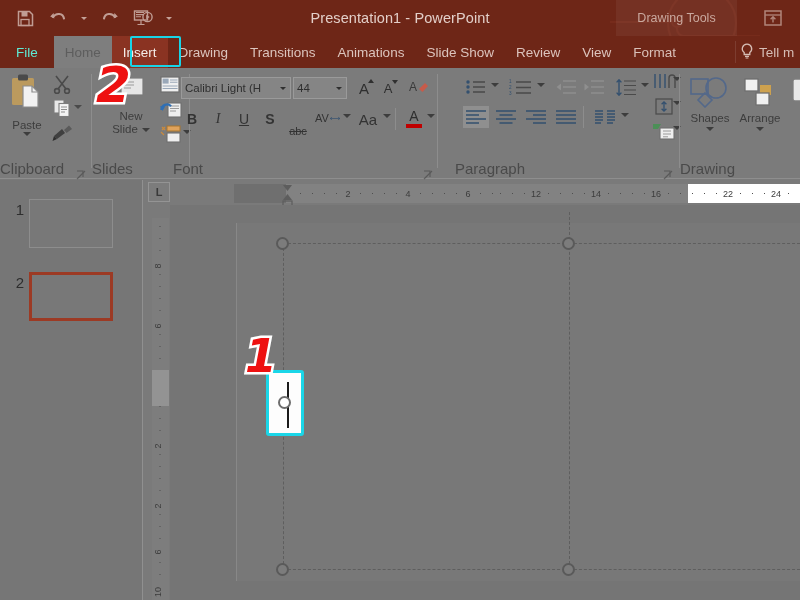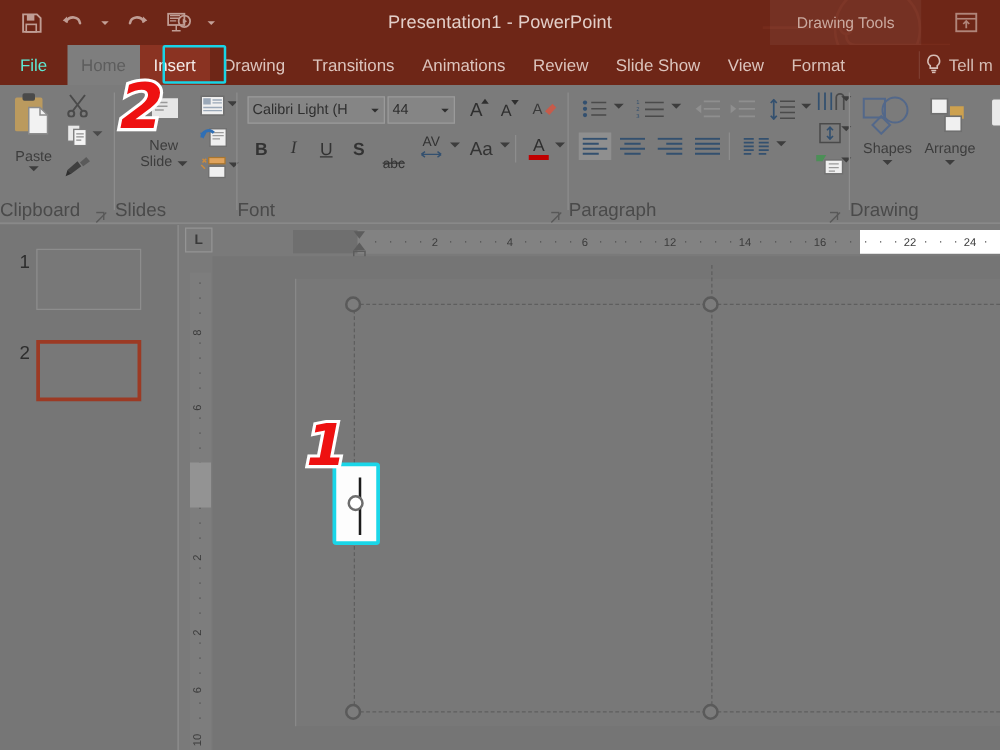--- a/index.html
+++ b/index.html
@@ -228,22 +228,22 @@
   </div>
 
   <div class="tabstrip">
     <div class="tabs">
       <div class="tab file">File</div>
       <div class="tab active">Home</div>
       <div class="tab insert-tab">Insert</div>
       <div class="tab">Drawing</div>
       <div class="tab">Transitions</div>
       <div class="tab">Animations</div>
+      <div class="tab">Slide Show</div>
       <div class="tab">Review</div>
-      <div class="tab">Slide Show</div>
       <div class="tab">View</div>
       <div class="tab tab-format">Format</div>
     </div>
     <div class="sep-v"></div>
     <div class="tellme">
       <span>
         <svg width="14" height="16" viewBox="0 0 14 16">
             <path d="M7 1.2 a4.6 4.6 0 0 1 2.8 8.3 v2 h-5.6 v-2 A4.6 4.6 0 0 1 7 1.2z" fill="none" stroke="#d6bdb5" stroke-width="1.3"></path>
             <path d="M5 13.3h4M5.6 15h2.8" stroke="#d6bdb5" stroke-width="1.2"></path>
           </svg>
@@ -346,21 +346,21 @@
         </svg>
       </div>
       <div style="position:absolute;left:91px;top:62px;">
         <div style="width:0;height:0;border-left:4px solid transparent;border-right:4px solid transparent;border-top:4px solid #3d3d3d;"></div>
       </div>
 
       <div class="rgroup-label">Slides</div>
       <div class="rgroup-div" style="left:97px;"></div>
     </div>
 
-    <div class="rgroup" style="left:190px; width:265px;">
+    <div class="rgroup" style="left:173px; width:265px;">
       <div class="combo" style="left:8px; top:9px; width:110px; height:22px;">
         <span class="cval">Calibri Light (H</span>
         <span class="ccaret">
           <span style="width:0;height:0;border-left:3.5px solid transparent;border-right:3.5px solid transparent;border-top:3.5px solid #2f2f2f;display:block;"></span>
         </span>
       </div>
       <div class="combo" style="left:120px; top:9px; width:54px; height:22px;">
         <span class="cval">44</span>
         <span class="ccaret">
           <span style="width:0;height:0;border-left:3.5px solid transparent;border-right:3.5px solid transparent;border-top:3.5px solid #2f2f2f;display:block;"></span>
@@ -390,21 +390,21 @@
       </div>
       <div class="fbtn" style="left:60px; top:40px; width:22px; height:22px;text-decoration:underline;">
         <span>U</span>
       </div>
       <div class="fbtn" style="left:86px; top:40px; width:22px; height:22px;font-weight:bold;">
         <span>S</span>
       </div>
       <div class="fbtn" style="left:112px; top:40px; width:26px; height:22px;font-size:11px;text-decoration:line-through;margin-top:12px;">
         <span>abc</span>
       </div>
-      <div class="fbtn" style="left:142px; top:38px; width:26px; height:24px;flex-direction:column;">
+      <div class="fbtn" style="left:142px; top:38px; width:26px; height:24px;flex-direction:row;">
         <span style="font-size:11px;line-height:11px;">AV</span>
         <svg width="20" height="7" viewBox="0 0 20 7">
           <path d="M2 3.5 h16 M2 3.5 l3 -2.2 M2 3.5 l3 2.2 M18 3.5 l-3 -2.2 M18 3.5 l-3 2.2" stroke="#33506f" stroke-width="1.1" fill="none"></path>
         </svg>
       </div>
       <div style="position:absolute;left:170px;top:46px;">
         <div style="width:0;height:0;border-left:4px solid transparent;border-right:4px solid transparent;border-top:4px solid #3d3d3d;"></div>
       </div>
       <div class="fbtn" style="left:182px; top:40px; width:26px; height:22px;font-size:15px;">
         <span>Aa</span>

